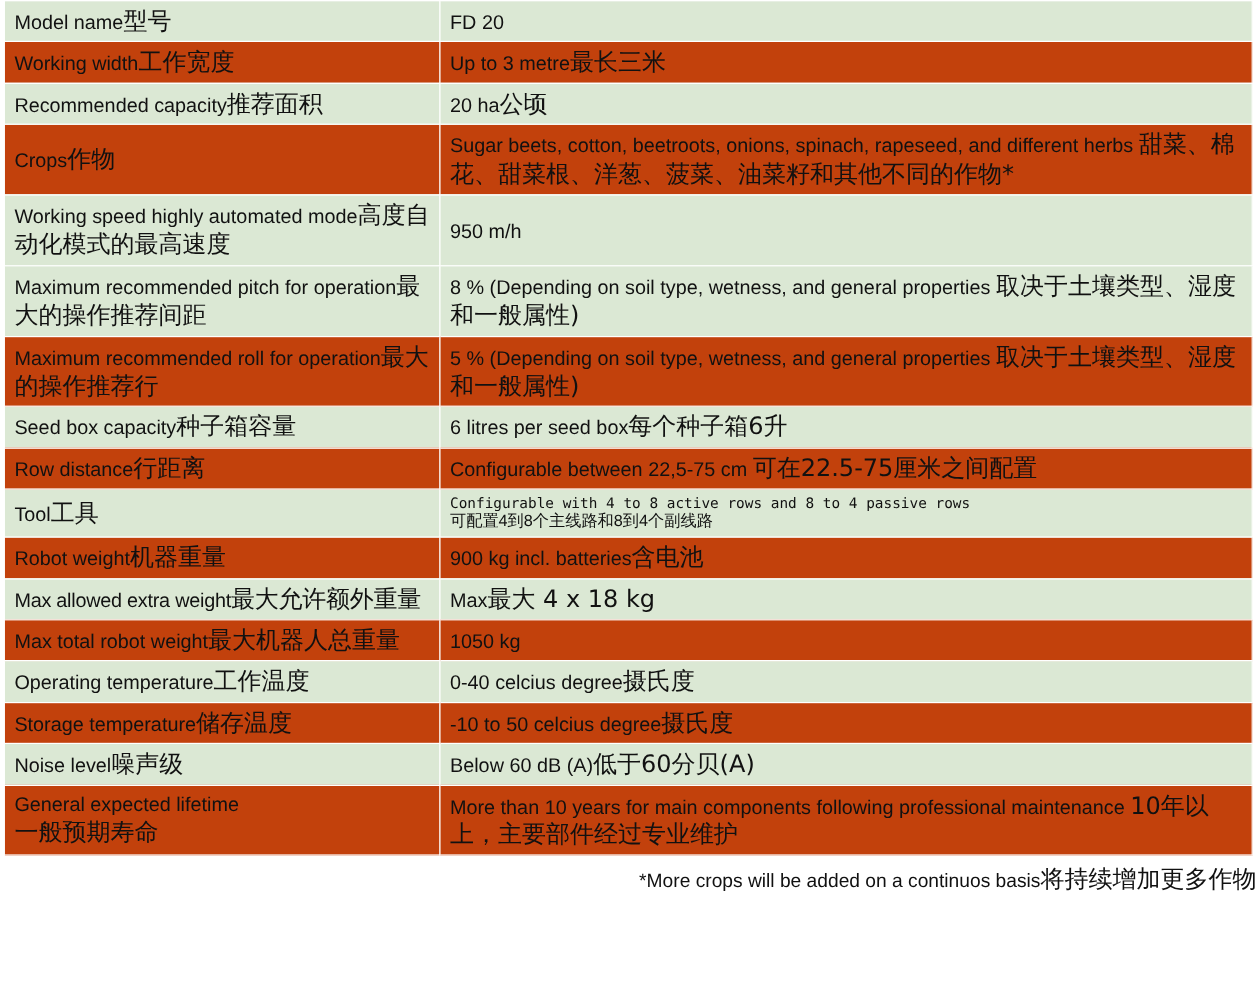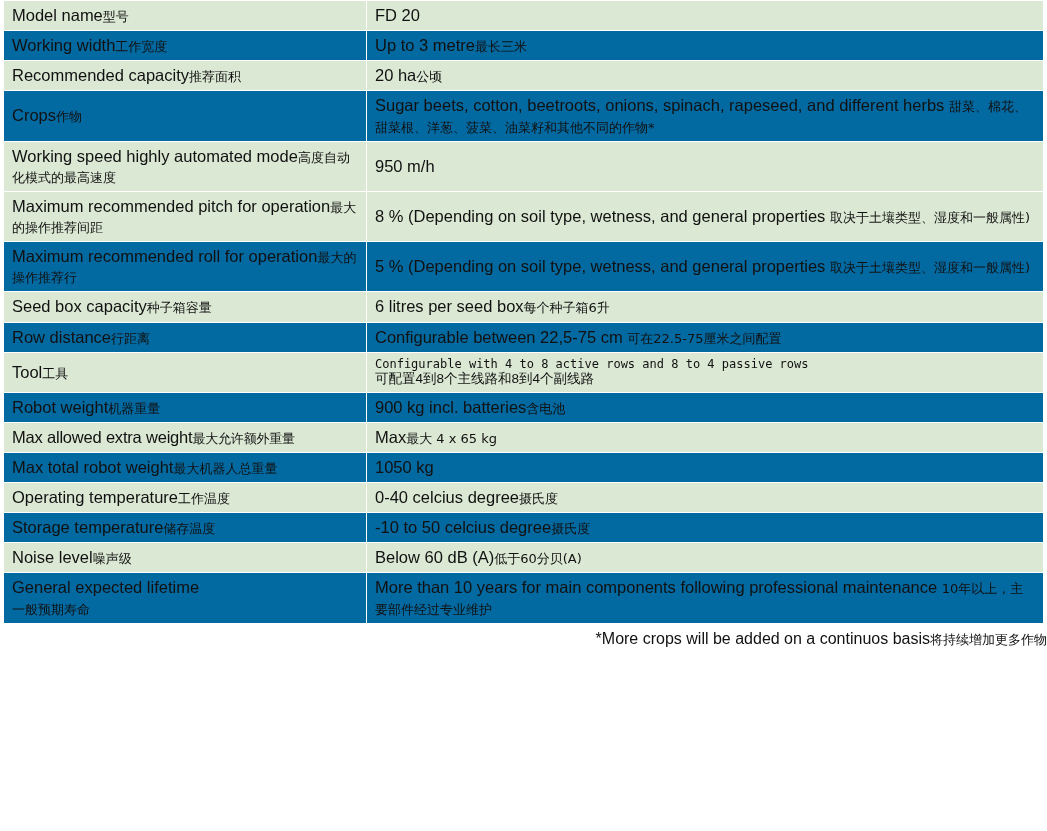--- a/index.html
+++ b/index.html
@@ -30,24 +30,24 @@
     border: 1px solid #ffffff;
     vertical-align: middle;
     padding: 4px 8px 5px 8px;
     font-size: 16.5px;
     line-height: 1.22;
     color: #111111;
   }
   col.c-label { width: 363px; }
   col.c-value { width: 677px; }
   tr.alt td { background: #dbe8d4; }
-  tr.plain td { background: #0369a1; }
+  tr.plain td { background: #c2410c; }
   td.label { }
   td.value { }
-  .zh { font-family: "DejaVu Sans", "Liberation Sans", sans-serif; font-size: 13px; }
+  .zh { font-family: "DejaVu Sans", "Liberation Sans", sans-serif; font-size: 20px; }
   .mono {
     font-family: "DejaVu Sans Mono", "Liberation Mono", monospace;
     font-size: 12px;
     line-height: 1.18;
     display: block;
   }
   .mono-zh {
     font-family: Liberation Sans, sans-serif;
     font-size: 13.5px;
     line-height: 1.18;
@@ -130,21 +130,21 @@
           </td>
       </tr>
 
       <tr class="plain">
         <td class="label"><span>Robot weight</span><span class="zh">机器重量</span></td>
         <td class="value"><span>900 kg incl. batteries</span><span class="zh">含电池</span></td>
       </tr>
 
       <tr class="alt">
         <td class="label small-label tight"><span>Max allowed extra weight</span><span class="zh">最大允许额外重量</span></td>
-        <td class="value"><span>Max</span><span class="zh">最大 4 x 65 kg</span></td>
+        <td class="value"><span>Max</span><span class="zh">最大 4 x 18 kg</span></td>
       </tr>
 
       <tr class="plain">
         <td class="label small-label"><span>Max total robot weight</span><span class="zh">最大机器人总重量</span></td>
         <td class="value"><span>1050 kg</span><span class="zh"></span></td>
       </tr>
 
       <tr class="alt">
         <td class="label"><span>Operating temperature</span><span class="zh">工作温度</span></td>
         <td class="value"><span>0-40 celcius degree</span><span class="zh">摄氏度</span></td>

